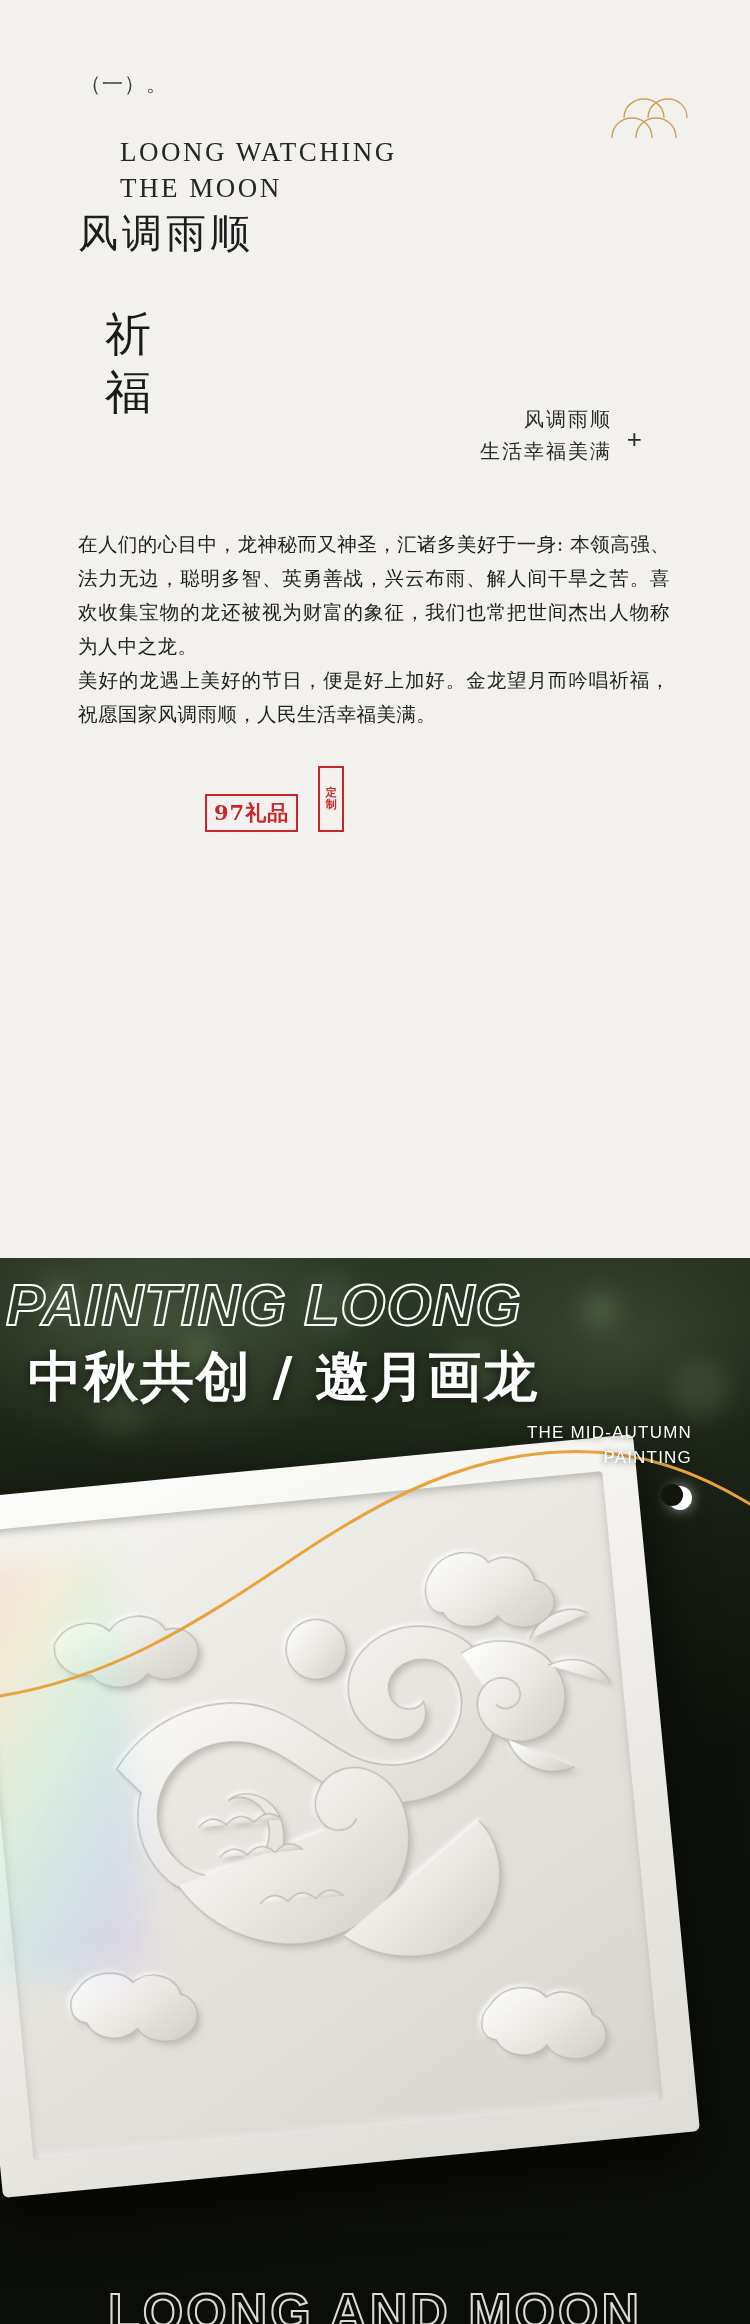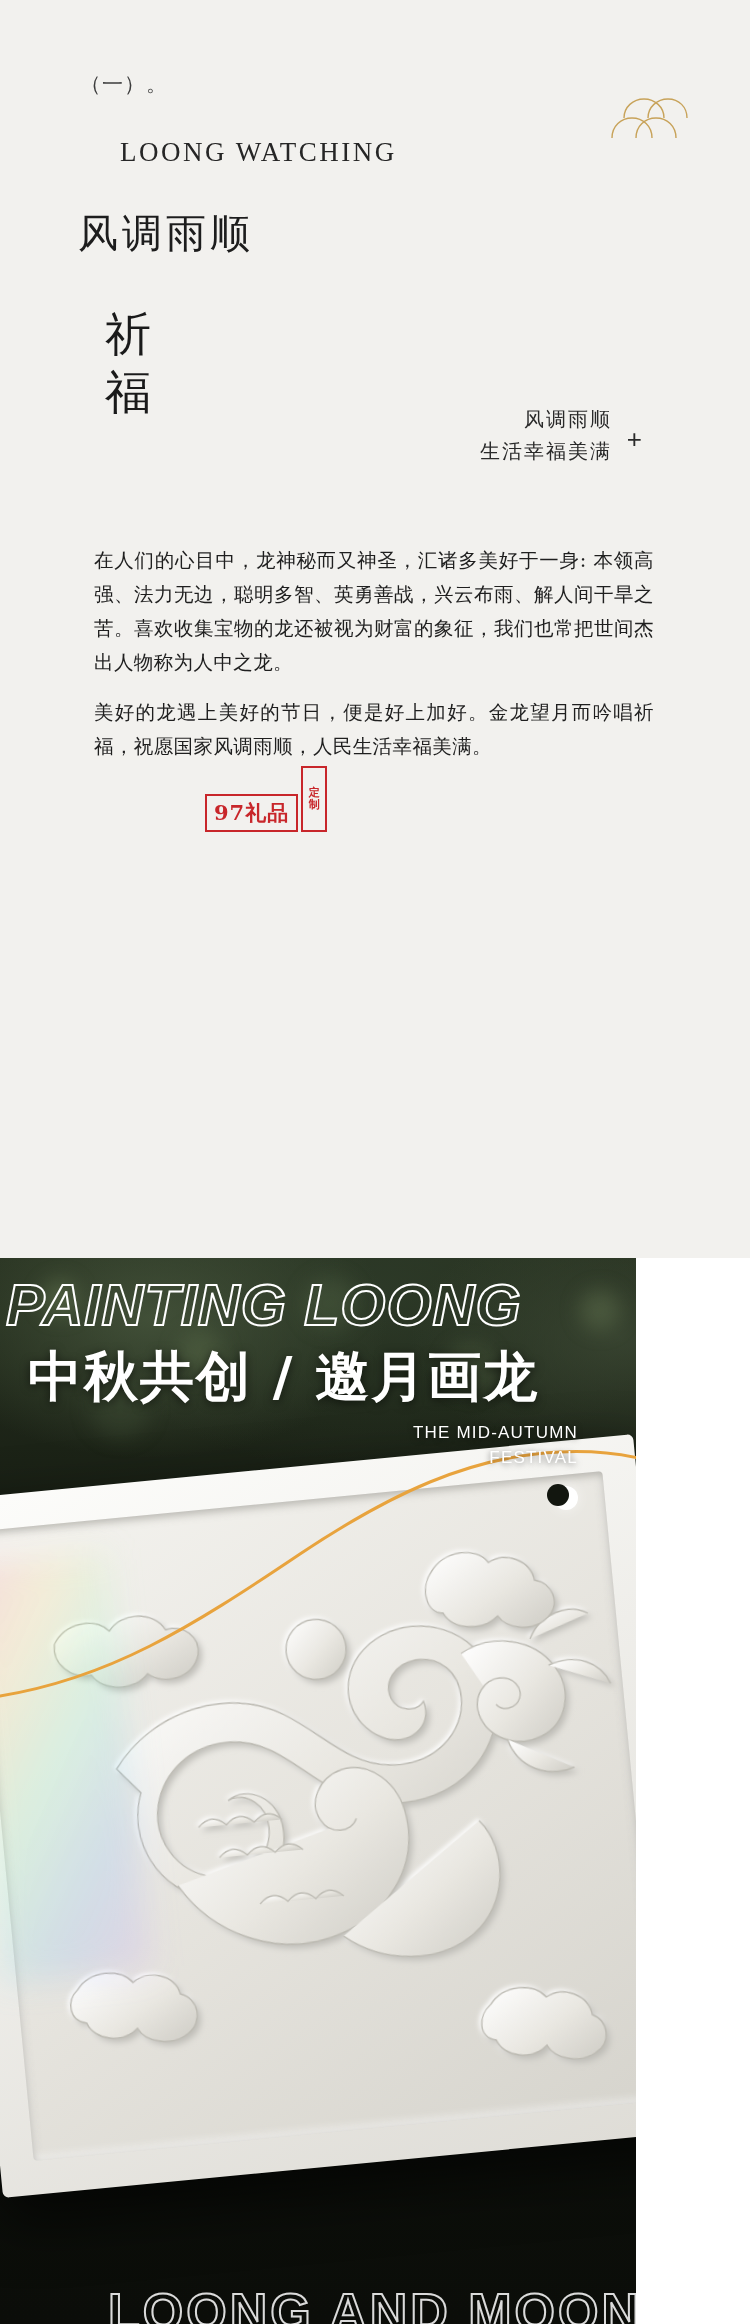--- a/index.html
+++ b/index.html
@@ -103,21 +103,21 @@
     left: 78px;
     top: 528px;
     width: 592px;
     font-size: 19.5px;
     line-height: 34px;
     color: #1f1f1f;
     letter-spacing: 0.4px;
     text-align: justify;
     font-family: "DejaVu Serif", serif;
   }
-  .body-copy p { margin: 16px; }
+  .body-copy p { margin: 0; }
 
   .seal {
     position: absolute;
     left: 205px;
     top: 766px;
     display: flex;
     align-items: flex-end;
   }
   .seal-main {
     border: 2.5px solid #c8262a;
@@ -128,31 +128,31 @@
     letter-spacing: 1px;
     font-family: "DejaVu Serif", serif;
     font-weight: 700;
   }
   .seal-side {
     border: 2px solid #c8262a;
     color: #c8262a;
     font-size: 11px;
     line-height: 12px;
     padding: 19px 3px;
-    margin-left: 3px;
+    margin-left: 20px;
     width: 16px;
     text-align: center;
     font-family: "DejaVu Serif", serif;
     font-weight: 700;
   }
 
   
   .img-section {
     position: relative;
-    width: 636px;
+    width: 750px;
     height: 1066px;
     overflow: hidden;
     background: #0d0f0c;
   }
   .photo-bg {
     position: absolute;
     inset: 0;
     background:
       radial-gradient(ellipse 340px 200px at 150px 60px, rgba(70,85,60,0.85), rgba(20,26,18,0) 70%),
       radial-gradient(ellipse 300px 180px at 620px 80px, rgba(60,72,52,0.8), rgba(18,22,16,0) 70%),
@@ -322,20 +322,21 @@
       <path d="M28 46 C28 34 37 26 48 26 C59 26 68 34 68 46"></path>
       <path d="M16 26 C16 15 25 7 36 7 C47 7 56 15 56 26"></path>
       <path d="M40 26 C40 15 49 7 60 7 C71 7 79 15 79 26"></path>
     </svg>
   </div>
 
   <div class="num-mark">（一）。</div>
 
   <div class="eng-title">
     <div>LOONG WATCHING</div>
+    <div>THE MOON</div>
   </div>
 
   <div class="cn-title">风调雨顺</div>
 
   <div class="blessing">
     <div>祈</div>
     <div>福</div>
   </div>
 
   <div class="wish-block">
@@ -431,19 +432,19 @@
       <path d="M0 318 C110 300 190 250 300 176 C390 116 470 78 560 74 C640 70 700 96 750 126" stroke="#e8a33d" stroke-width="3" stroke-linecap="round"></path>
     </svg>
   </div>
 
   <div class="painting-loong">PAINTING LOONG</div>
 
   <div class="cn-headline">中秋共创 / 邀月画龙</div>
 
   <div class="sub-en">
     <div>THE MID-AUTUMN</div>
-    <div>FESTIVAL</div>
+    <div>PAINTING</div>
   </div>
 
   <div class="moon-dot"></div>
 
   <div class="bottom-text">LOONG AND MOON</div>
 </section>
 
 </body></html>

